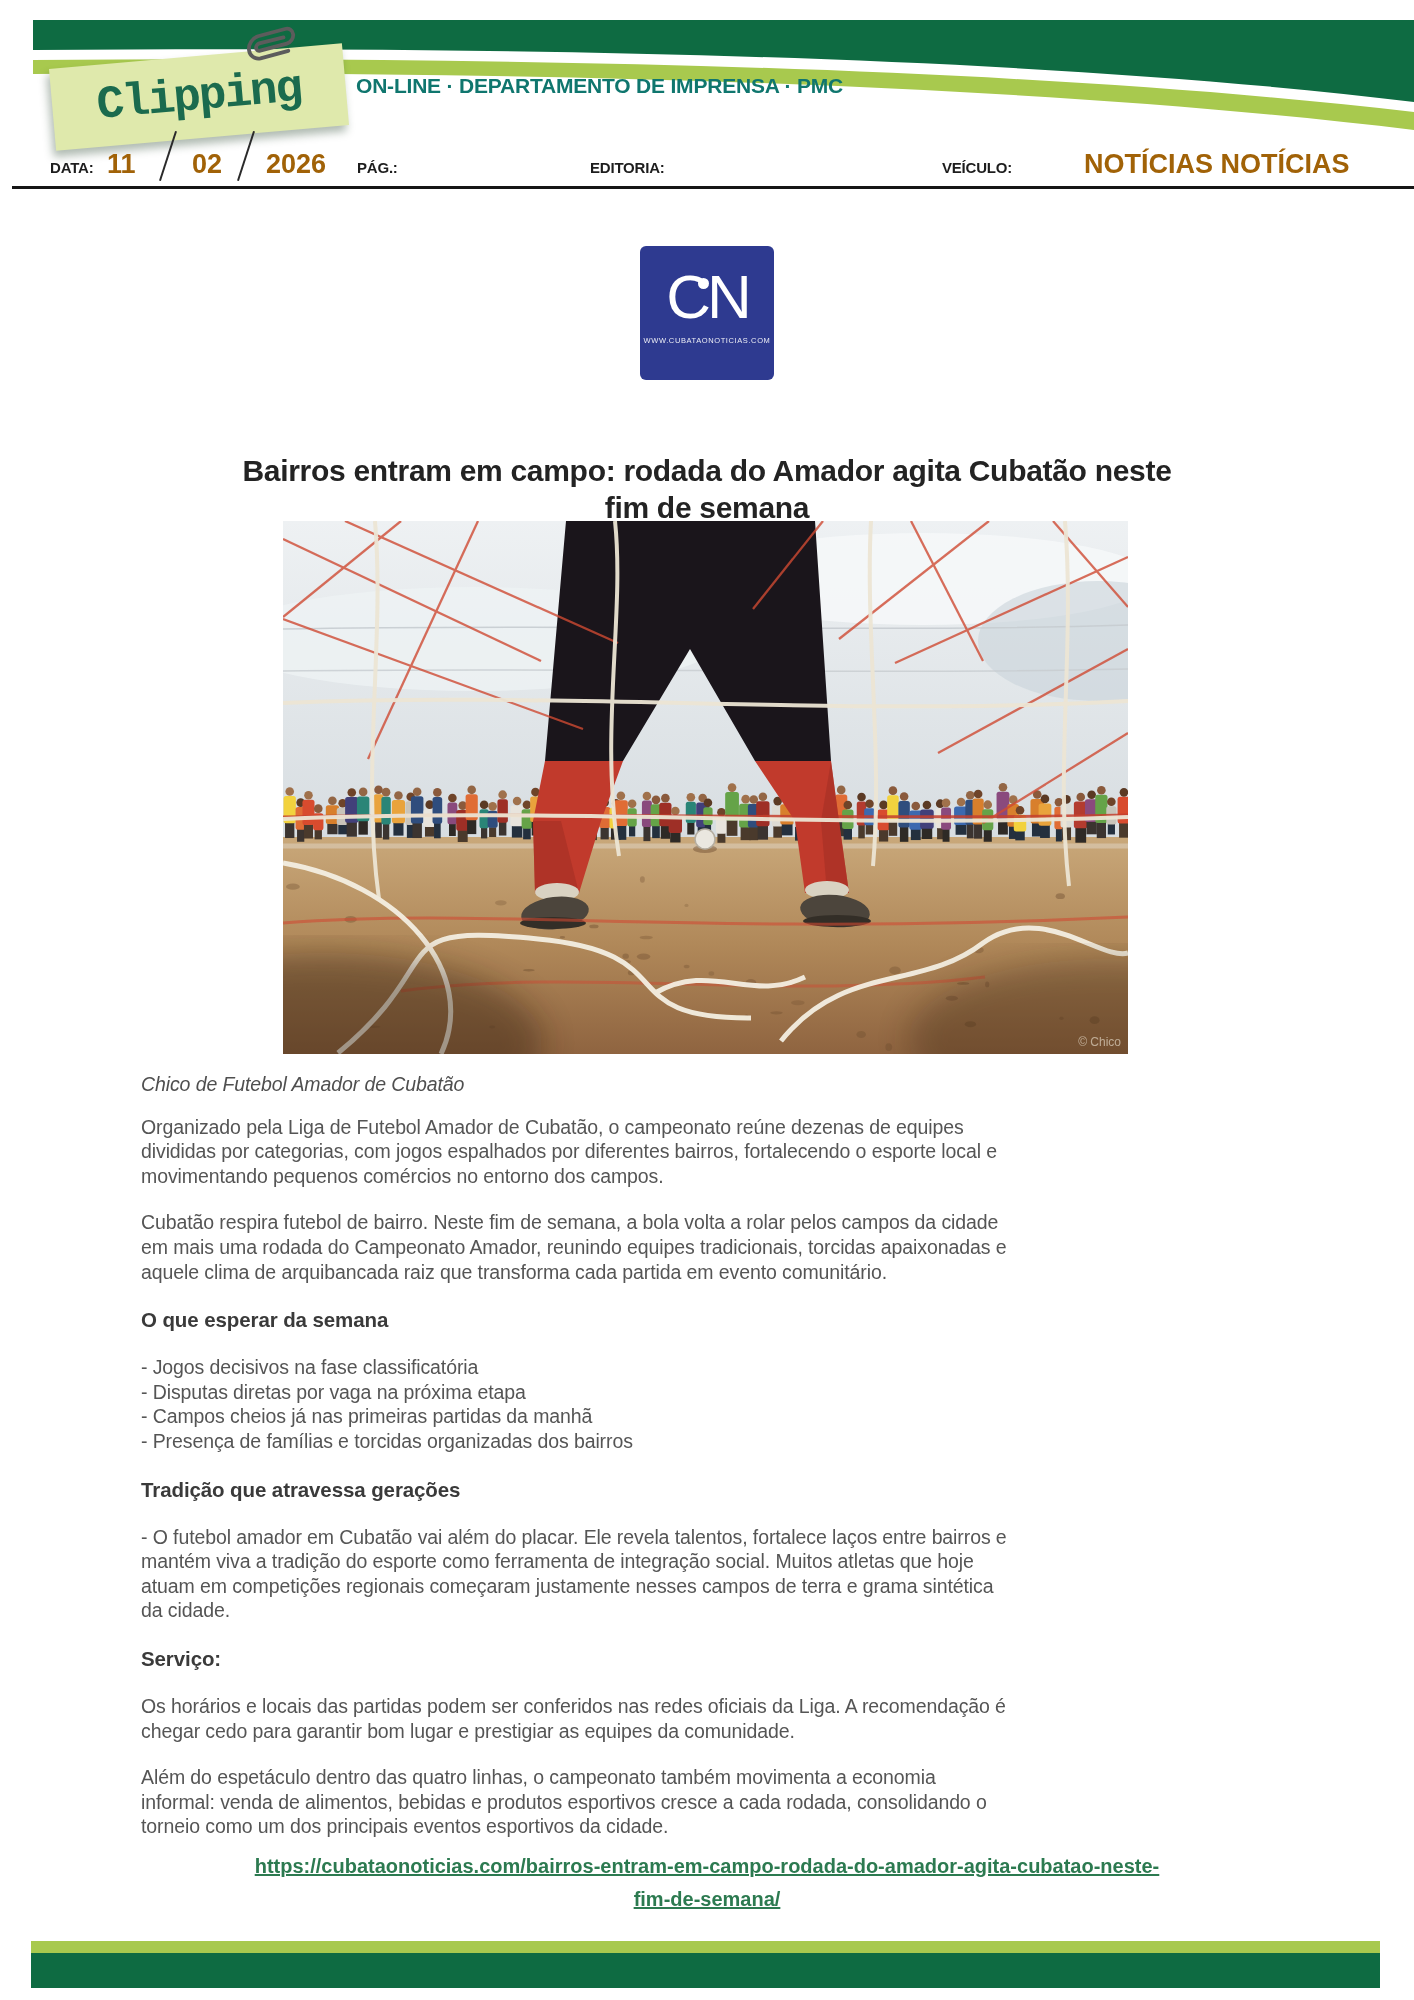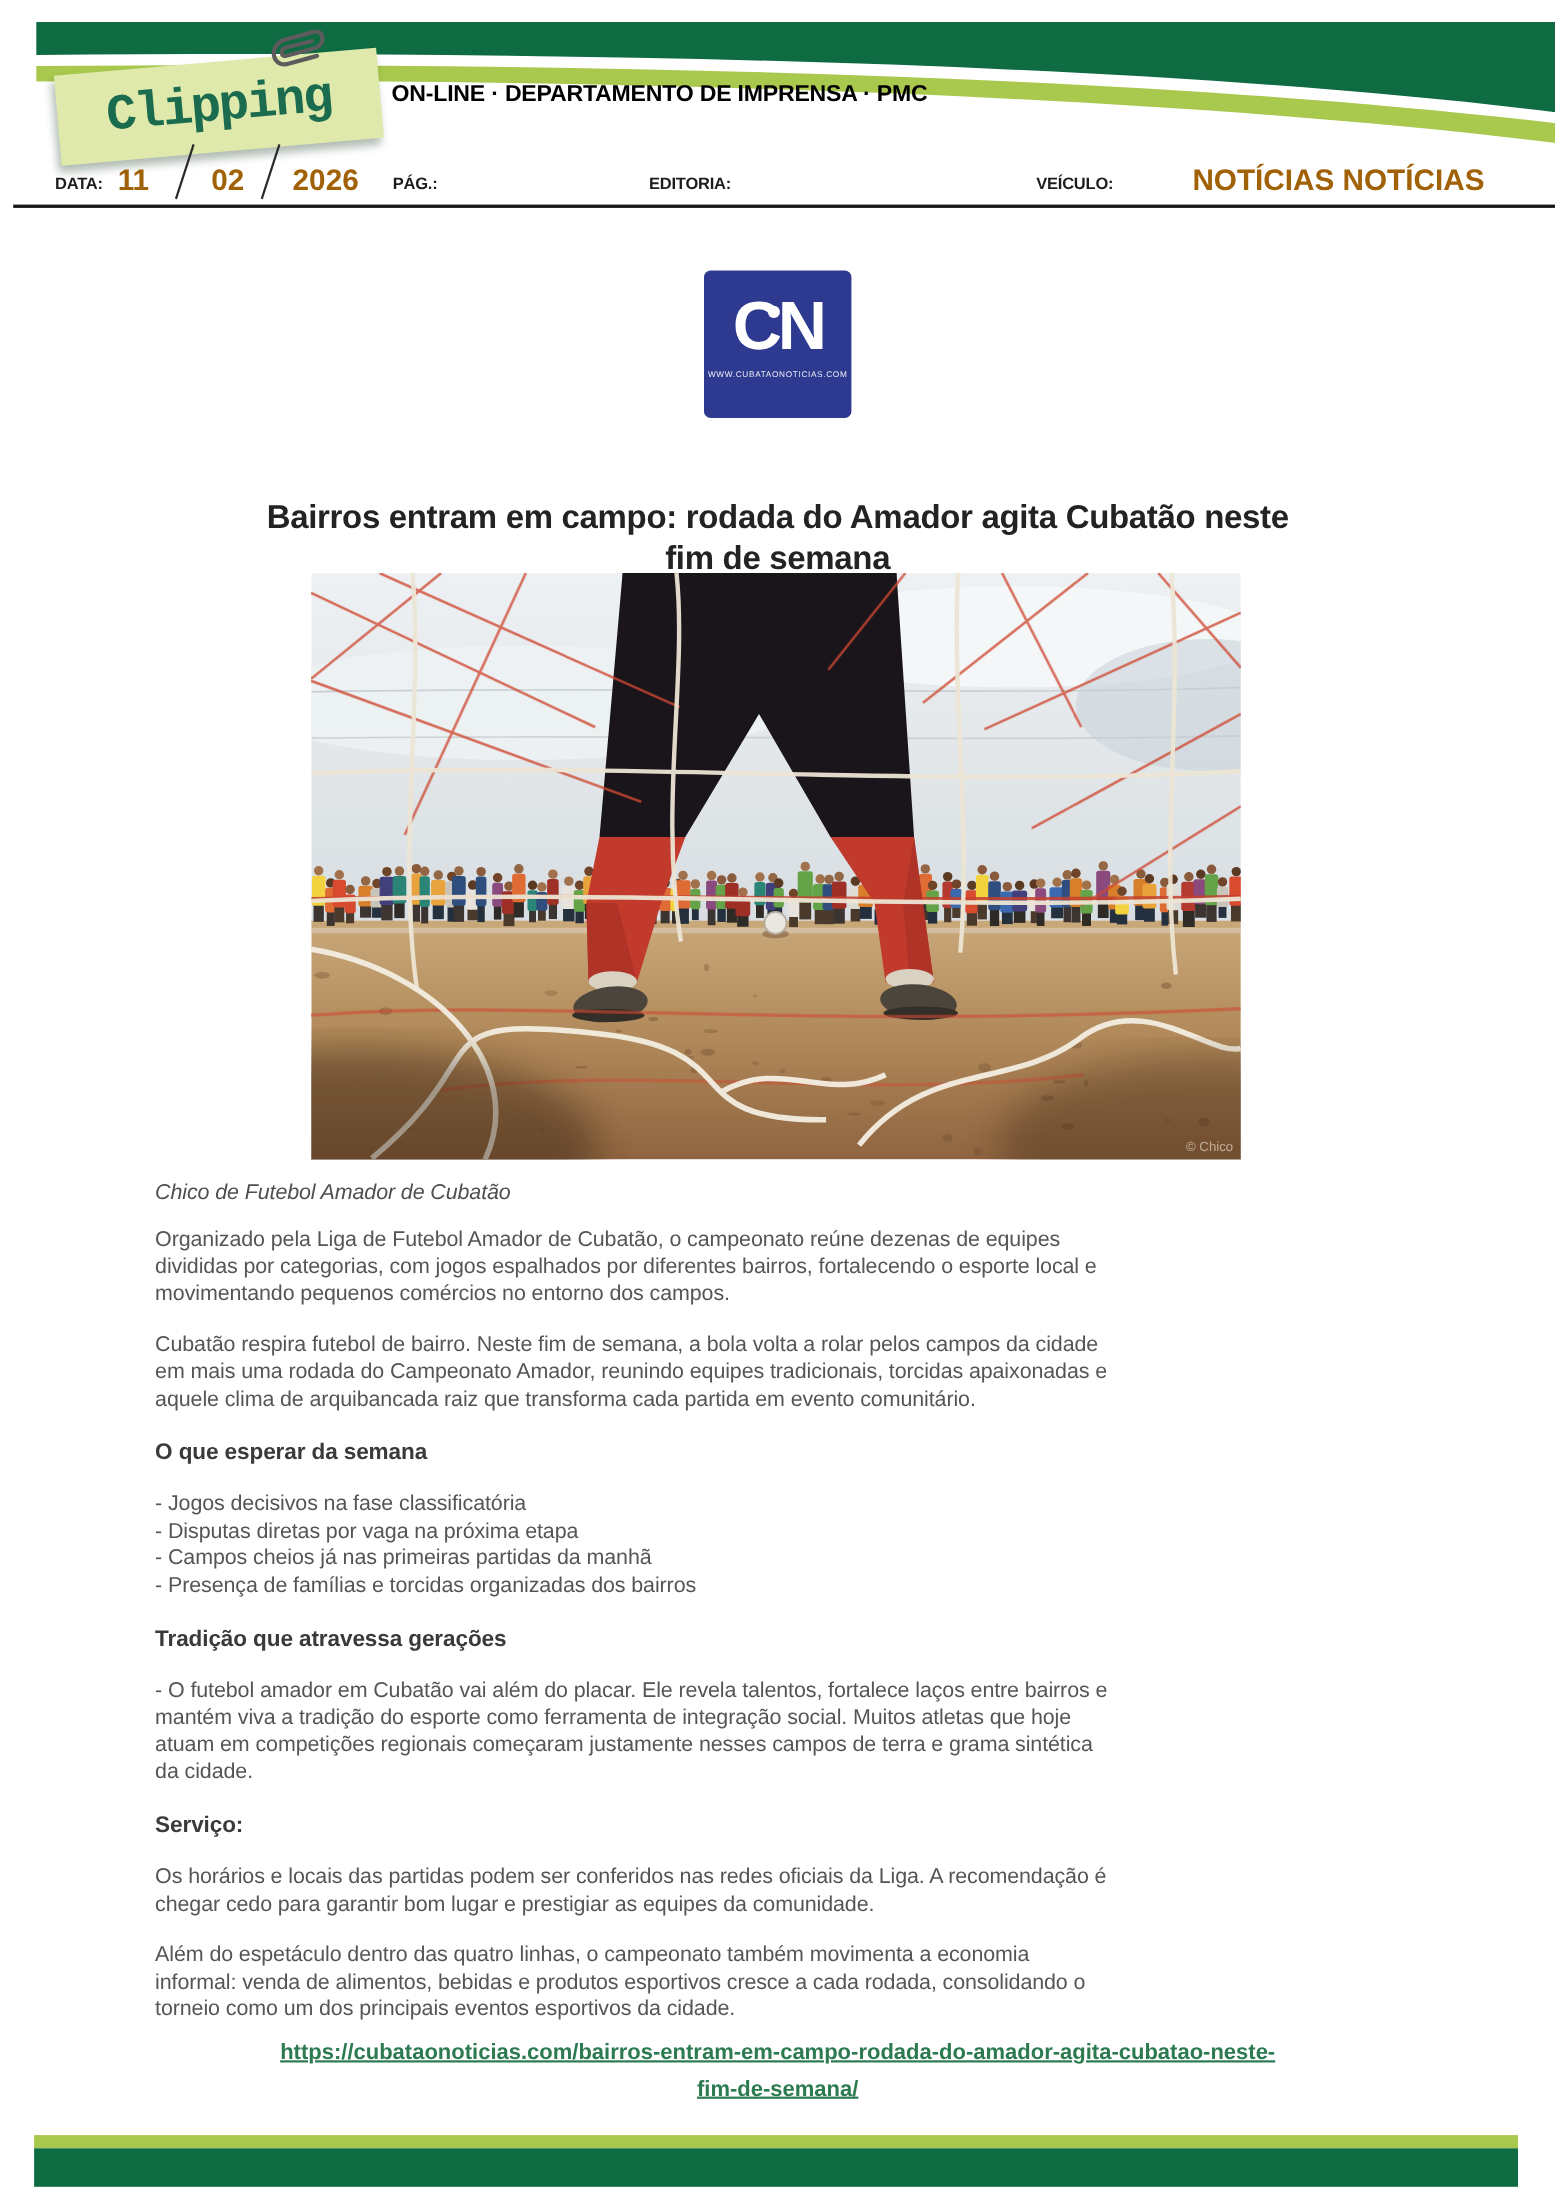--- a/index.html
+++ b/index.html
@@ -15,33 +15,33 @@
     box-shadow:-3px 6px 8px rgba(30,60,35,.35);
     display:flex;align-items:center;justify-content:center;
   }
   .tag-text{
     font-family:"Liberation Mono","DejaVu Sans Mono",monospace;
     font-weight:bold;font-size:46px;color:#1b6b4e;letter-spacing:-2px;
   }
   .paperclip{position:absolute;left:250px;top:14px;width:48px;height:62px;transform:rotate(38deg);}
   .subtitle{
     position:absolute;left:356px;top:74px;
-    font-size:21px;font-weight:bold;color:#000000;letter-spacing:-0.2px;
+    font-size:21px;font-weight:bold;color:#0f766e;letter-spacing:-0.2px;
   }
   
   .meta{position:absolute;top:128px;left:12px;width:1414px;height:58px;border-bottom:3px solid #161616;}
   .meta .lbl{position:absolute;bottom:10px;font-size:15px;font-weight:bold;color:#1d1d1d;letter-spacing:-0.2px;}
   .meta .big{position:absolute;bottom:6px;font-size:27px;font-weight:bold;color:#a16207;}
   .meta .slash{position:absolute;bottom:4px;width:2px;height:52px;background:#2a2a2a;transform:rotate(18deg);}
   
   .logo{
     position:absolute;left:640px;top:246px;width:134px;height:134px;
     background:#2e3a90;border-radius:6px;text-align:center;color:#fff;
   }
-  .logo-cn{margin-top:20px;font-size:62px;font-weight:bold;letter-spacing:-4px;line-height:1;}
+  .logo-cn{margin-top:20px;font-size:62px;font-weight:normal;letter-spacing:-4px;line-height:1;}
   .logo-dot{position:absolute;left:58px;top:32px;width:11px;height:11px;border-radius:50%;background:#fff;}
   .logo-site{margin-top:8px;font-size:7.5px;letter-spacing:.6px;opacity:.9;}
   
   .title{
     position:absolute;top:432px;left:0;width:1414px;text-align:center;
     font-size:30px;line-height:37px;font-weight:bold;color:#232323;letter-spacing:-0.3px;
   }
   
   .photo{position:absolute;left:283px;top:521px;width:845px;height:533px;}
   

